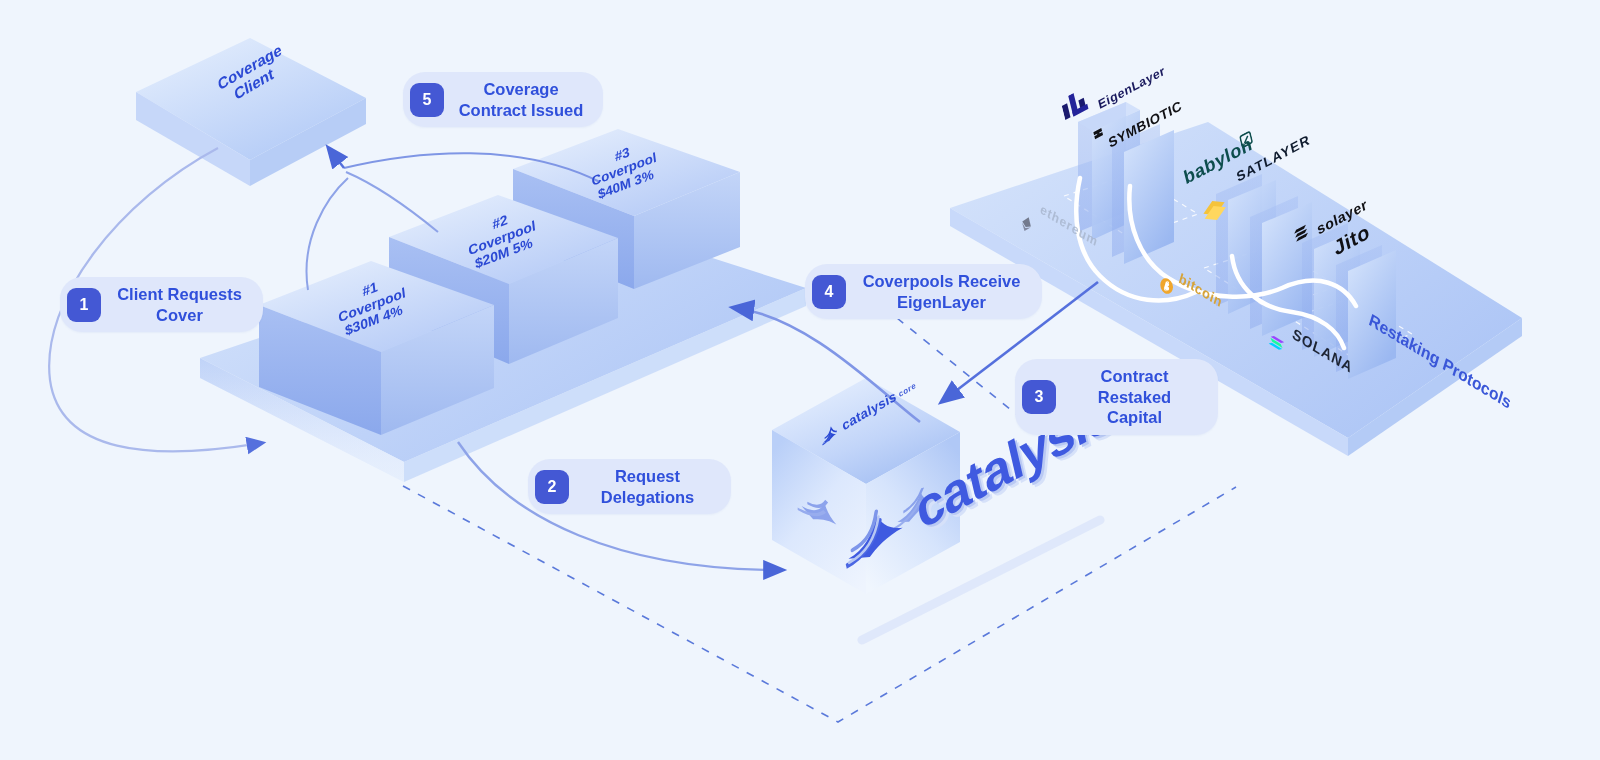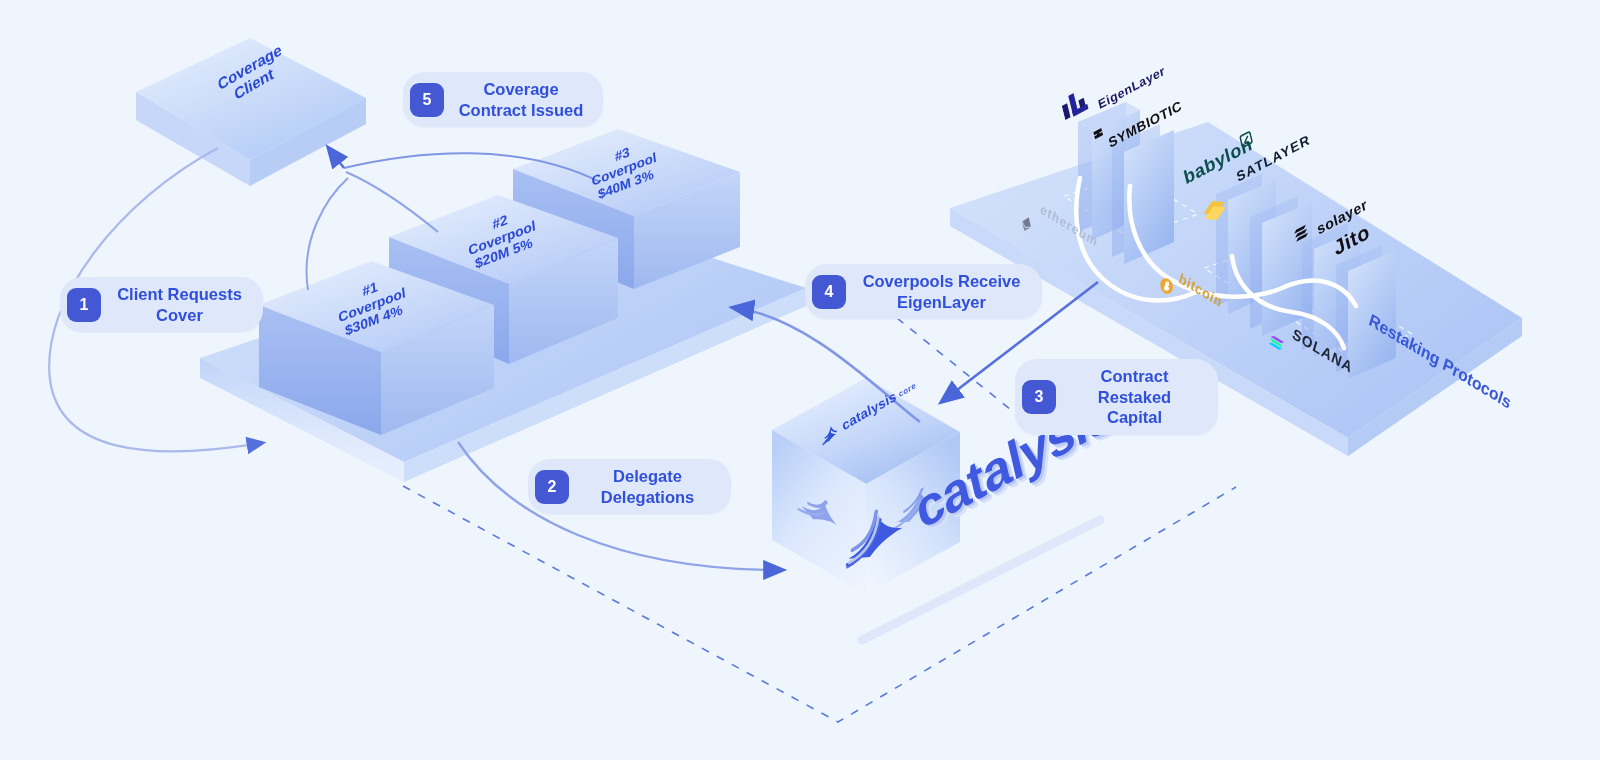--- a/index.html
+++ b/index.html
@@ -406,21 +406,21 @@
               transform:rotate(31deg) skewX(14deg) scaleY(.94);">SOLANA</div>
 
   <div class="pill" style="left:60px;top:277px;width:178px;">
     <div class="num">1</div>
     <div class="lbl">Client Requests
 Cover</div>
   </div>
 
   <div class="pill" style="left:528px;top:459px;width:178px;">
     <div class="num">2</div>
-    <div class="lbl">Delegate
+    <div class="lbl">Request
 Delegations</div>
   </div>
 
   <div class="pill" style="left:1015px;top:359px;width:178px;">
     <div class="num">3</div>
     <div class="lbl">Contract
 Restaked Capital</div>
   </div>
 
   <div class="pill" style="left:805px;top:264px;width:212px;">

